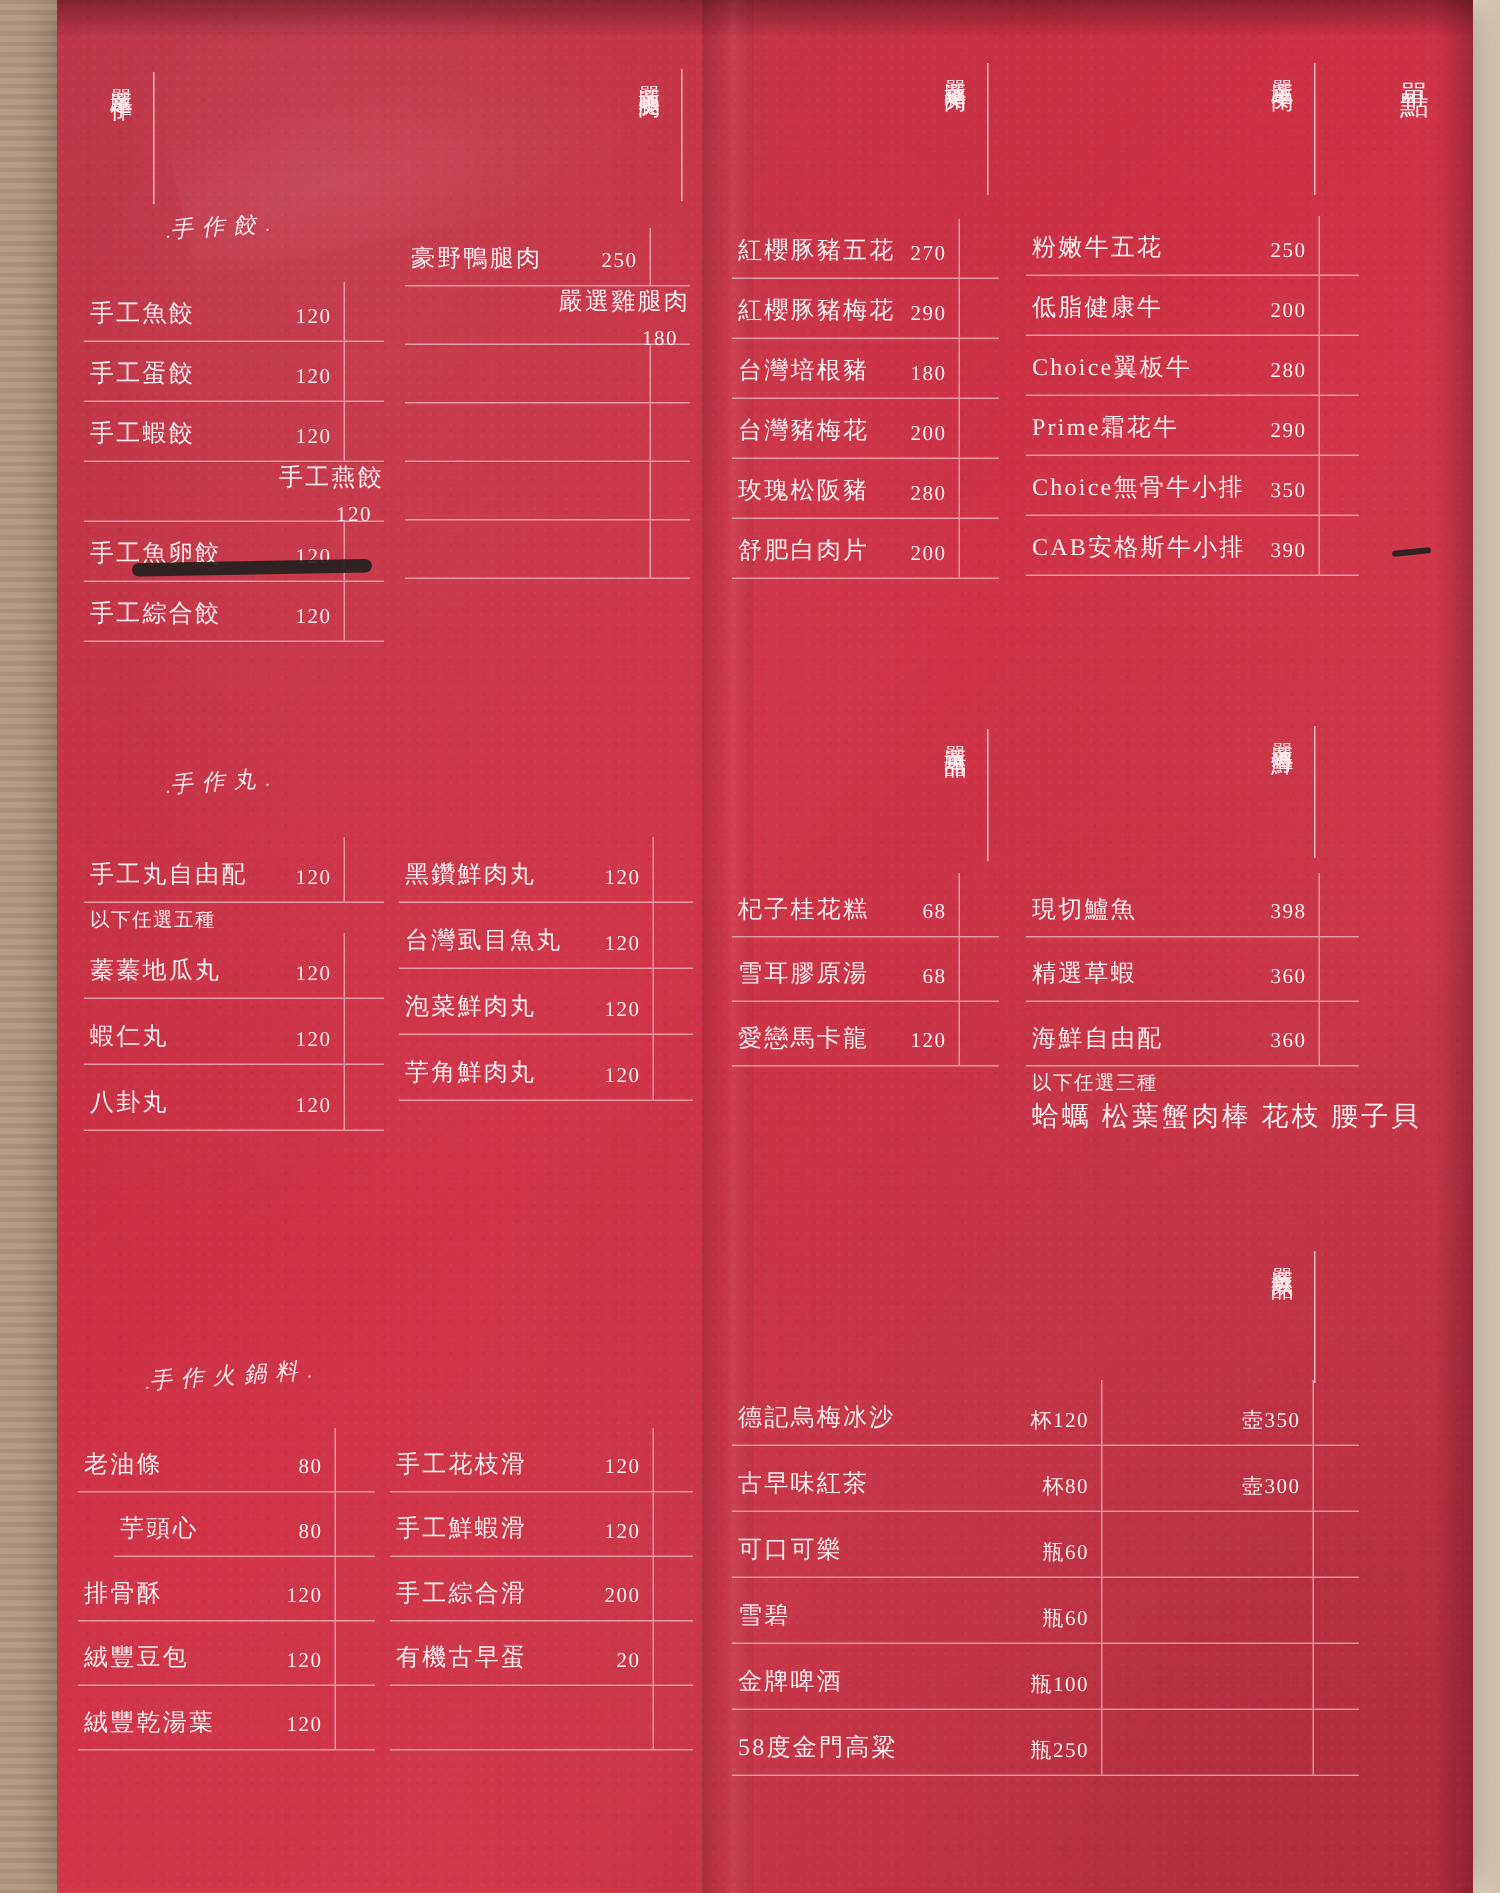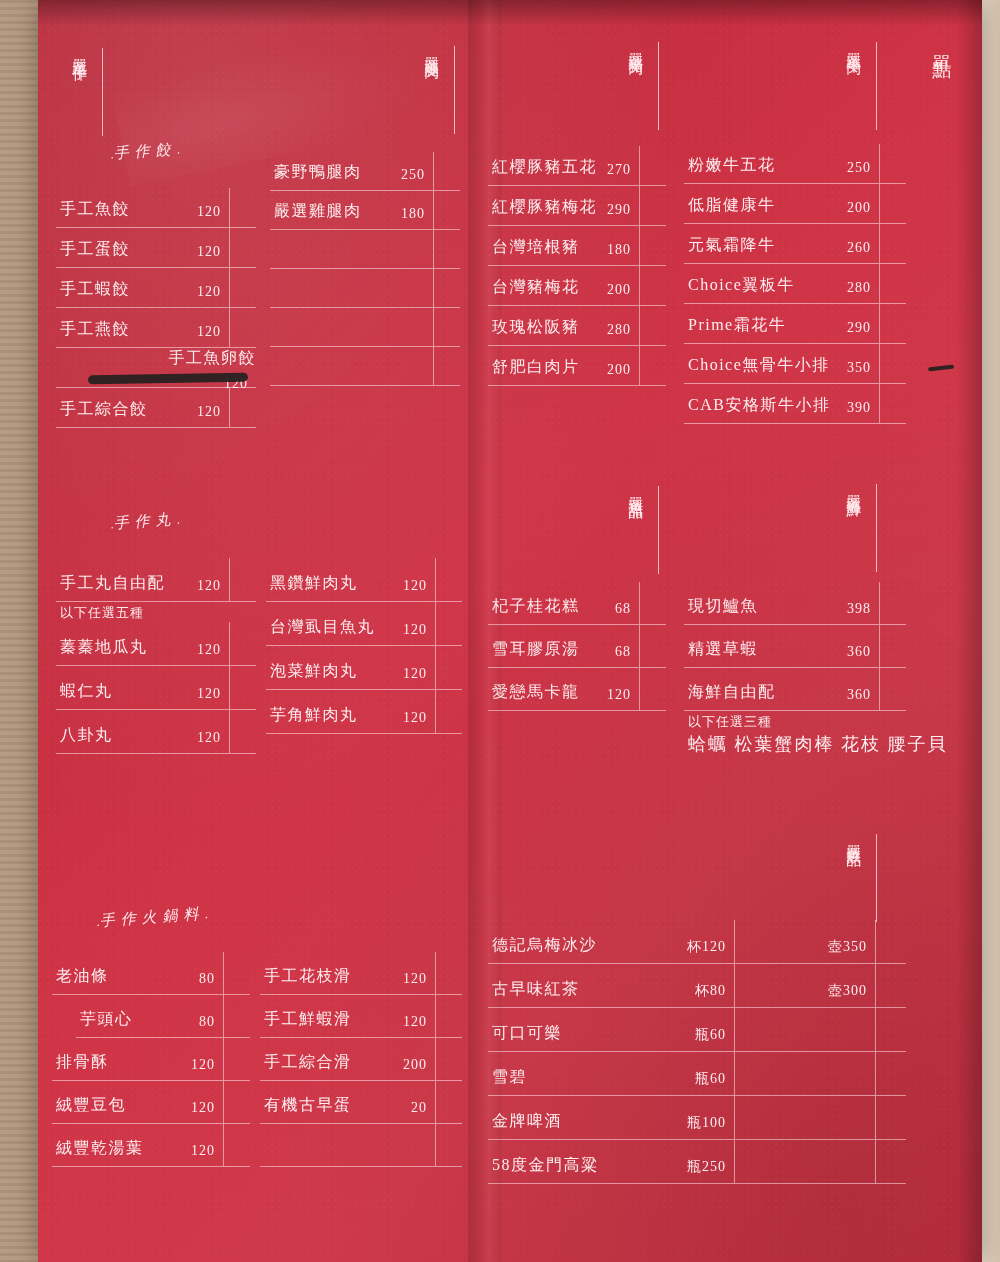--- a/index.html
+++ b/index.html
@@ -204,45 +204,45 @@
         <div class="row" style="height: 40px;">
           <div class="nm">手工蛋餃</div>
           <div class="pr">120</div>
           <div class="tick"></div>
         </div>
         <div class="row" style="height: 40px;">
           <div class="nm">手工蝦餃</div>
           <div class="pr">120</div>
           <div class="tick"></div>
         </div>
-        <div class="row" style="height: 40px;">
+        <div class="row" style="height: 40px; flex-direction: column;">
           <div class="nm">手工燕餃</div>
           <div class="pr">120</div>
           <div class="tick"></div>
         </div>
-        <div class="row" style="height: 40px; flex-direction: column;">
+        <div class="row" style="height: 40px;">
           <div class="nm">手工魚卵餃</div>
           <div class="pr">120</div>
           <div class="tick"></div>
         </div>
         <div class="strike" style="left: 32px; top: 186px; width: 160px;"></div>
         <div class="row" style="height: 40px;">
           <div class="nm">手工綜合餃</div>
           <div class="pr">120</div>
           <div class="tick"></div>
         </div>
       </div>
 
     <div class="tbl" id="t-leg" style="left:232px;top:152px;width:190px;">
         <div class="row" style="height: 39px;">
           <div class="nm">豪野鴨腿肉</div>
           <div class="pr">250</div>
           <div class="tick"></div>
         </div>
-        <div class="row" style="height: 39px;">
+        <div class="row" style="height: 39px; flex-direction: column;">
           <div class="nm">嚴選雞腿肉</div>
           <div class="pr">180</div>
           <div class="tick"></div>
         </div>
         <div class="row blank" style="height: 39px;">
           <div class="nm">&nbsp;</div>
           <div class="pr"></div>
           <div class="tick"></div>
         </div>
         <div class="row blank" style="height: 39px;">
@@ -297,25 +297,20 @@
 
     <div class="tbl" id="t-beef" style="left:646px;top:144px;width:222px;">
         <div class="row" style="height: 40px;">
           <div class="nm">粉嫩牛五花</div>
           <div class="pr">250</div>
           <div class="tick"></div>
         </div>
         <div class="row" style="height: 40px;">
           <div class="nm">低脂健康牛</div>
           <div class="pr">200</div>
-          <div class="tick"></div>
-        </div>
-        <div class="row" style="height: 40px;">
-          <div class="nm">元氣霜降牛</div>
-          <div class="pr">260</div>
           <div class="tick"></div>
         </div>
         <div class="row" style="height: 40px;">
           <div class="nm">Choice翼板牛</div>
           <div class="pr">280</div>
           <div class="tick"></div>
         </div>
         <div class="row" style="height: 40px;">
           <div class="nm">Prime霜花牛</div>
           <div class="pr">290</div>

